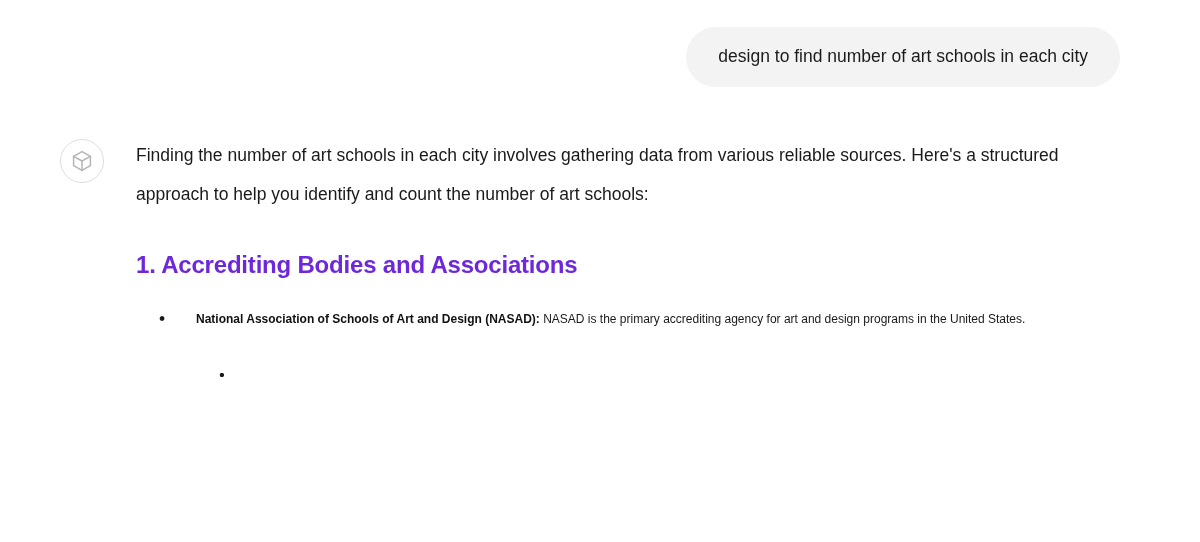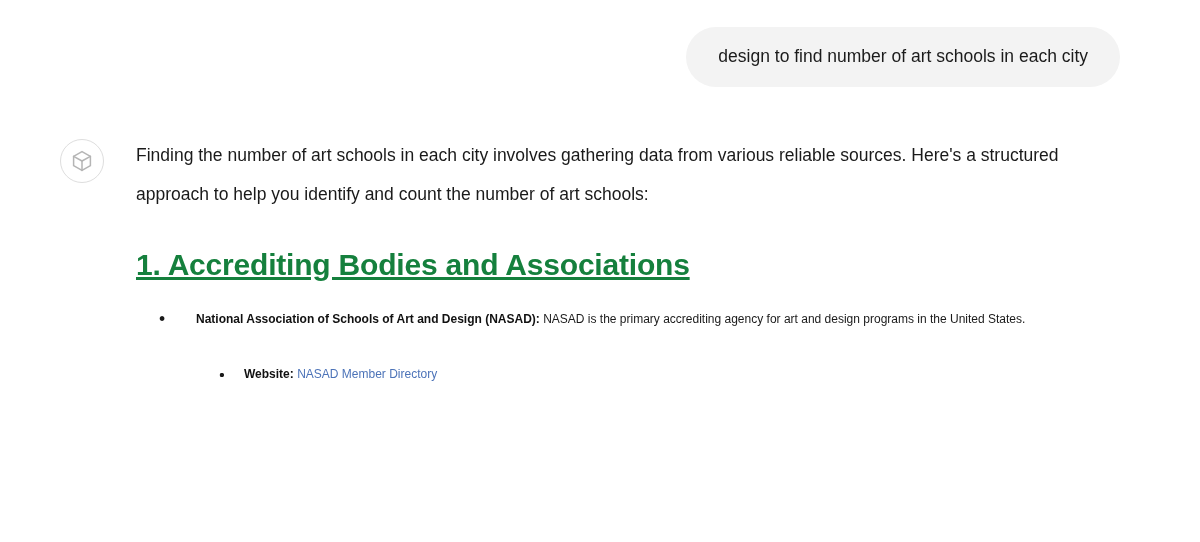--- a/index.html
+++ b/index.html
@@ -77,27 +77,26 @@
 
   .para {
     font-size: 17.5px;
     line-height: 39px;
     color: #1a1a1a;
     margin: 0;
     max-width: 968px;
   }
 
   .section-heading {
-    font-size: 30px;
+    font-size: 24px;
     line-height: 30px;
     font-weight: bold;
-    color: #15803d;
+    color: #6d28d9;
     margin: 36px 0 0 0;
     letter-spacing: -0.2px;
-    text-decoration: underline;
   }
 
   ul.list-l1 {
     list-style: none;
     margin: 20px 0 0 0;
     padding: 0;
   }
   ul.list-l1 > li.bullet-l1 {
     position: relative;
     padding-left: 44px;
@@ -188,21 +187,20 @@
           <span class="bullet-text"><span class="lead">National Association of Schools of Art and Design (NASAD):</span><span> NASAD is the primary accrediting agency for art and design programs in the United States.</span></span>
 
           <ul class="list-l2">
 
             <li class="bullet-l2">
               <span class="marker">•</span>
             </li>
 
             <li class="bullet-l2">
               <span class="marker">•</span>
-              <span class="bullet-text"><span class="lead">Website:</span><span> </span><a class="link" href="#">NASAD Member Directory</a></span>
             </li>
 
           </ul>
         </li>
       </ul>
 
     </div>
   </div>
 </div>
 

